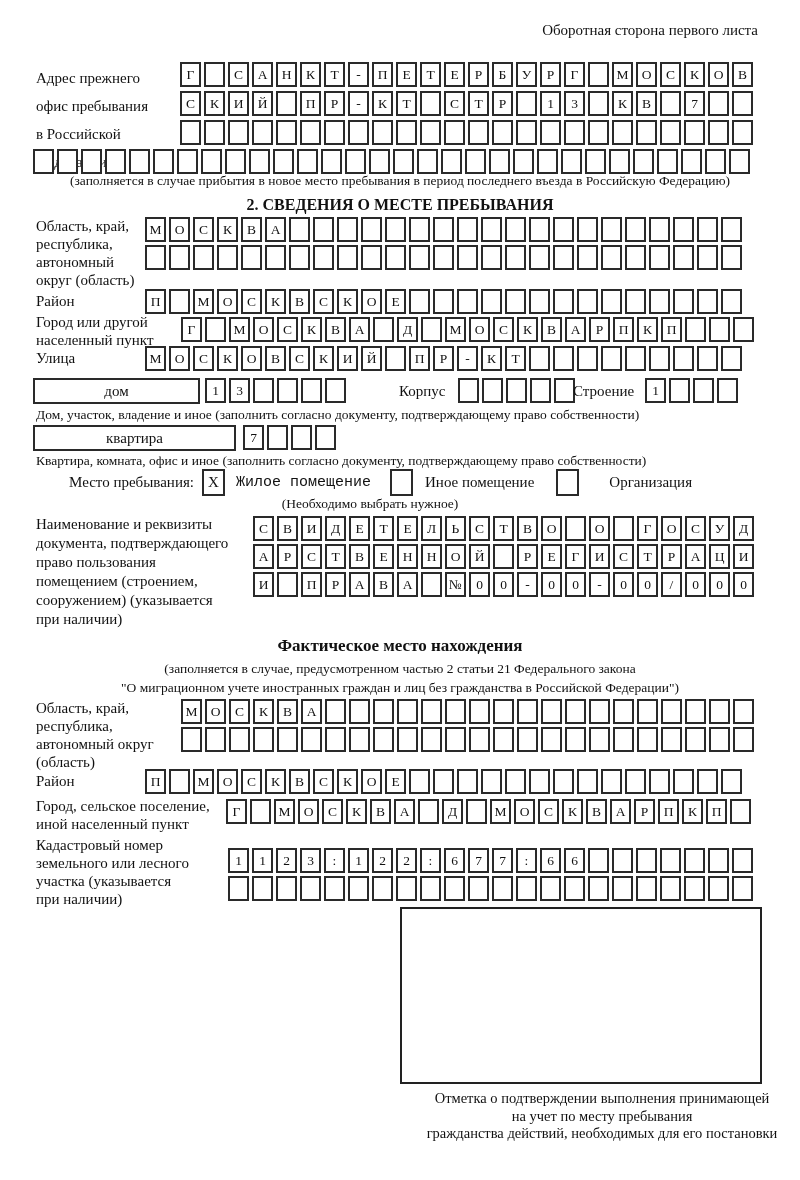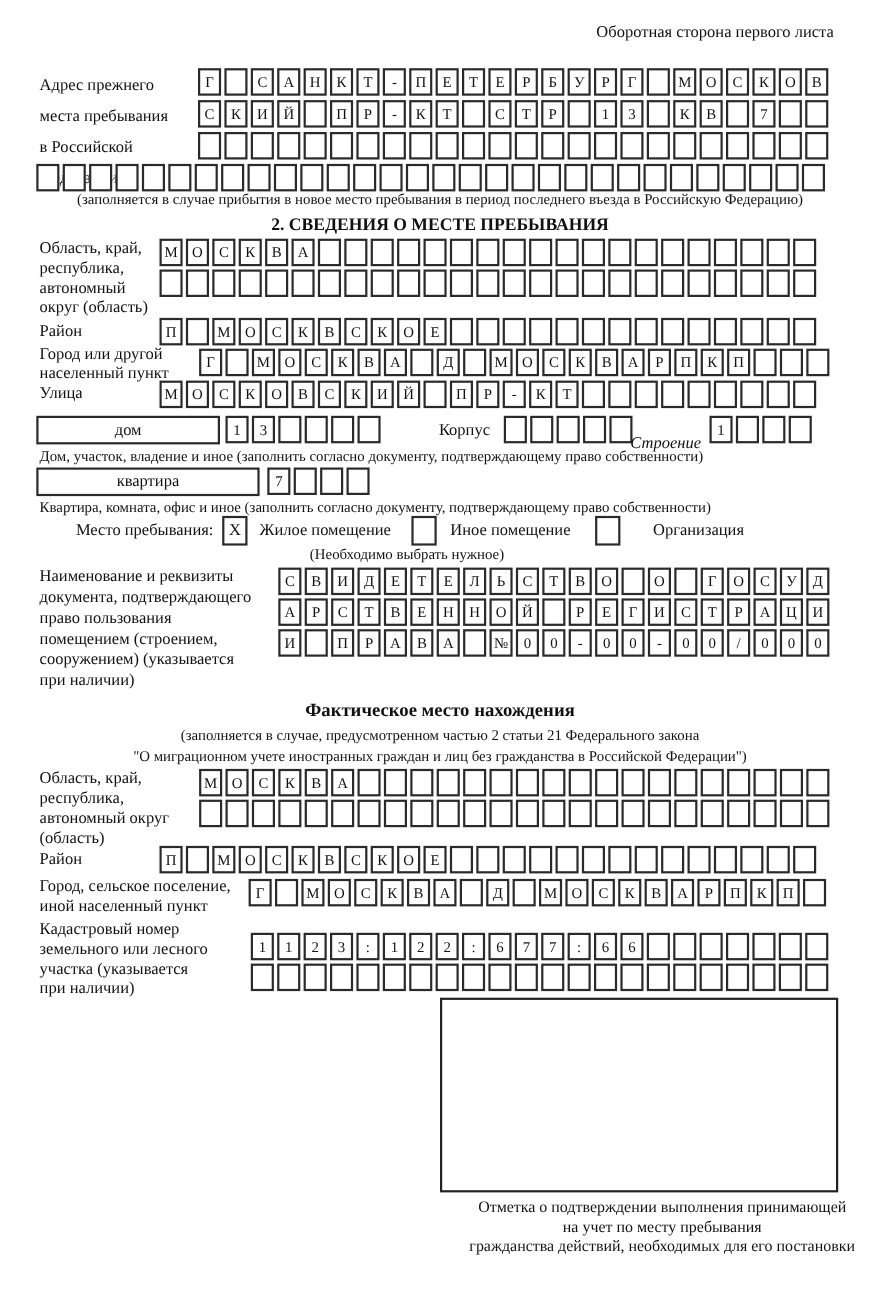--- a/index.html
+++ b/index.html
@@ -33,21 +33,21 @@
 </style>
 </head>
 <body>
 
 <div class="page">
 
   <div class="title-right" style="top:22px;right:42px;">Оборотная сторона первого листа</div>
 
   <div class="lbl" style="left:36px;top:64px;line-height:28px;">
       <div>Адрес прежнего</div>
-      <div>места пребывания</div>
+      <div>офис пребывания</div>
       <div>в Российской</div>
       <div>Федерации</div>
     </div>
   <div class="cellrow" style="left:180px;top:62px;">
       <span class="cell">Г</span>
       <span class="cell"></span>
       <span class="cell">С</span>
       <span class="cell">А</span>
       <span class="cell">Н</span>
       <span class="cell">К</span>
@@ -318,42 +318,42 @@
       <span class="cell"></span>
     </div>
   <div class="lbl" style="left:399px;top:382px;">Корпус</div>
   <div class="cellrow" style="left:458px;top:378px;">
       <span class="cell"></span>
       <span class="cell"></span>
       <span class="cell"></span>
       <span class="cell"></span>
       <span class="cell"></span>
     </div>
-  <div class="lbl" style="left:573px;top:394px;font-style:italic;">Строение</div>
+  <div class="lbl" style="left:573px;top:382px;">Строение</div>
   <div class="cellrow" style="left:645px;top:378px;">
       <span class="cell">1</span>
       <span class="cell"></span>
       <span class="cell"></span>
       <span class="cell"></span>
     </div>
   <div class="note" style="left:36px;top:407px;text-align:left;">Дом, участок, владение и иное (заполнить согласно документу, подтверждающему право собственности)</div>
 
   <div class="biglabelbox" style="left:33px;top:425px;width:203px;">квартира</div>
   <div class="cellrow" style="left:243px;top:425px;">
       <span class="cell">7</span>
       <span class="cell"></span>
       <span class="cell"></span>
       <span class="cell"></span>
     </div>
   <div class="note" style="left:36px;top:453px;text-align:left;">Квартира, комната, офис и иное (заполнить согласно документу, подтверждающему право собственности)</div>
 
   <div class="stayrow" style="left:37px;top:469px;height:27px;">
     <span>Место пребывания:</span>
     <span class="cbox" style="margin-left:8px;">X</span>
-    <span style="margin-left:11px;">Жилое помещение</span>
+    <span style="margin-left:11px;font-family:Liberation Mono, monospace;">Жилое помещение</span>
     <span class="cbox" style="margin-left:19px;"></span>
     <span style="margin-left:12px;">Иное помещение</span>
     <span class="cbox" style="margin-left:22px;"></span>
     <span style="margin-left:30px;">Организация</span>
   </div>
   <div class="note" style="left:120px;top:496px;width:500px;">(Необходимо выбрать нужное)</div>
 
   <div class="lbl wide" style="left:36px;top:515px;">
       <div>Наименование и реквизиты</div>
       <div>документа, подтверждающего</div>

